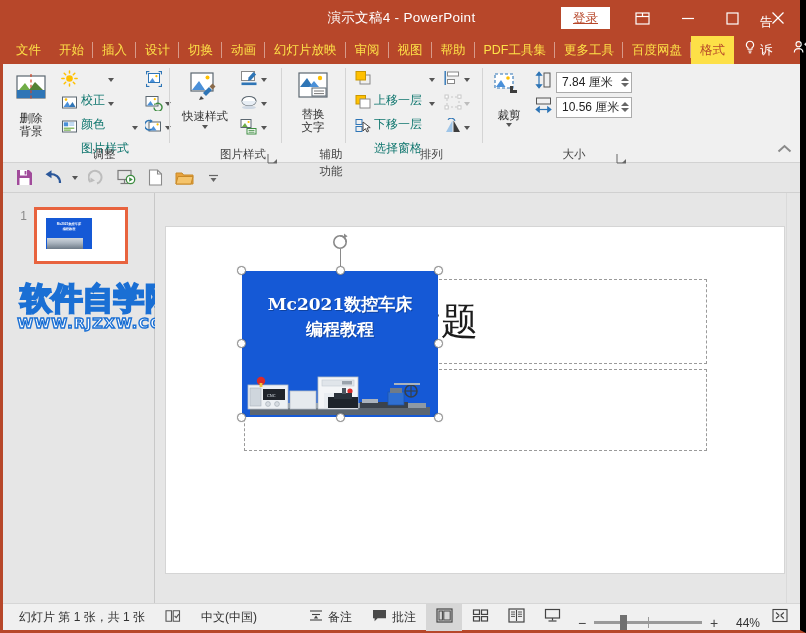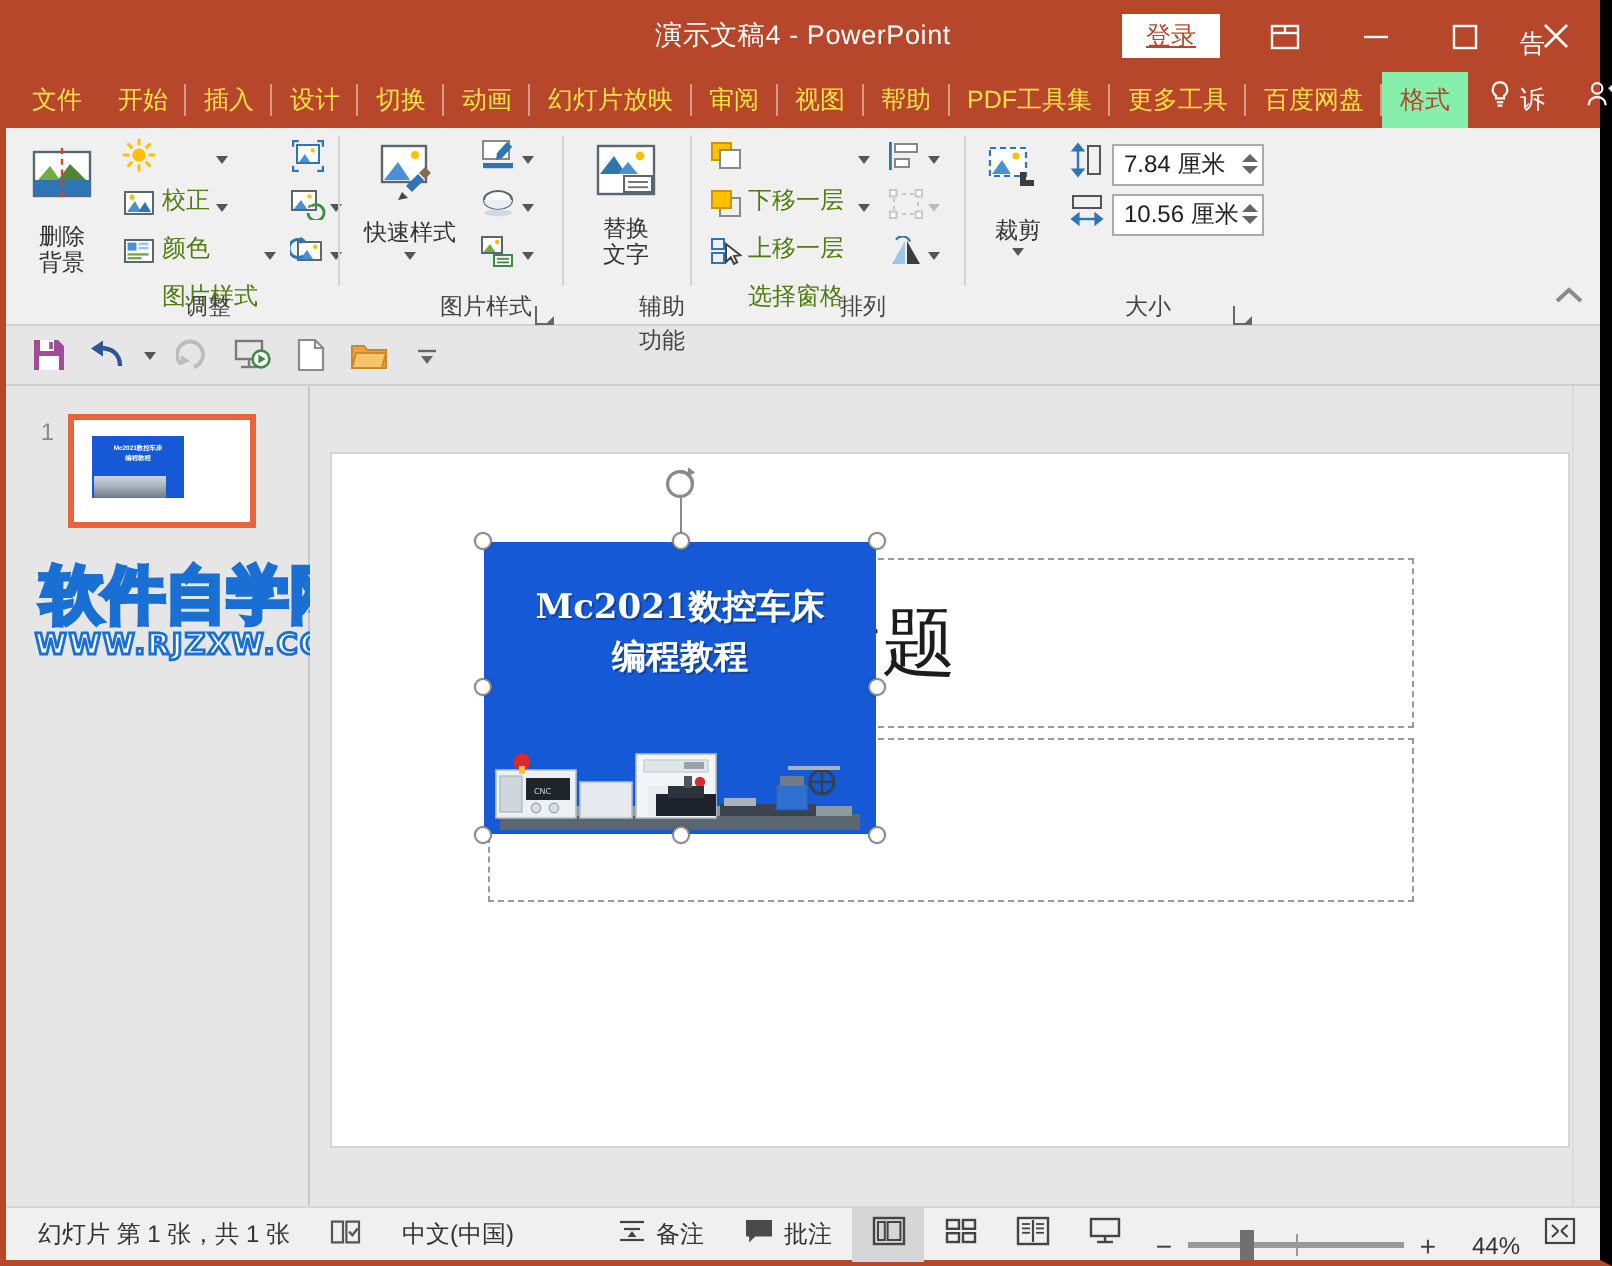--- a/index.html
+++ b/index.html
@@ -42,21 +42,21 @@
     position: relative; padding-left: 4px;
   }
   .tab {
     color: #fde047; font-size: 12.5px; height: 28px; line-height: 28px;
     padding: 0 9px; cursor: pointer; position: relative; white-space: nowrap;
   }
   .tab.sep::after {
     content: ""; position: absolute; right: 0; top: 6px; height: 16px;
     width: 1px; background: rgba(255,255,255,.45);
   }
-  .tab.active { background: #86efac; color: #b7472a; }
+  .tab.active { background: #fde047; color: #b7472a; }
   .tab-right { margin-left: auto; display: flex; align-items: center; padding-right: 8px; }
   .tellme, .share {
     color: #fff; font-size: 12.5px; height: 28px; line-height: 28px;
     display: flex; align-items: center; gap: 4px; padding: 0 10px; cursor: pointer;
   }
 
   
   .ribbon {
     height: 99px; background: #f0f0f0; display: flex; position: relative;
     border-bottom: 1px solid #d2d2d2;
@@ -71,21 +71,21 @@
     content: ""; position: absolute; left: 0; top: 4px; bottom: 20px; width: 1px; background: #d4d4d4;
   }
   .dialog-launcher { position: absolute; right: 3px; bottom: 2px; width: 11px; height: 11px; cursor: pointer; }
 
   .bigbtn {
     display: flex; flex-direction: column; align-items: center; justify-content: flex-start;
     padding: 3px 6px; cursor: pointer; width: 60px;
   }
   .bigbtn .lbl { font-size: 11.5px; color: #333; margin-top: 3px; text-align: center; line-height: 1.15; }
   .smallrow { display: flex; align-items: center; gap: 3px; height: 24px; padding: 0 3px; cursor: pointer; }
-  .smallrow .lbl { font-size: 12px; color: #4d7c0f; white-space: nowrap; margin-top: 40px; }
+  .smallrow .lbl { font-size: 12px; color: #0f766e; white-space: nowrap; margin-top: 40px; }
   .caret { width: 0; height: 0; border-left: 3.5px solid transparent; border-right: 3.5px solid transparent; border-top: 4px solid #555; }
   .caret.dim { border-top-color: #bdbdbd; }
   .col { display: flex; flex-direction: column; }
   .iconbtn-wide { display: flex; align-items: center; gap: 2px; height: 24px; padding: 0 2px; cursor: pointer; }
 
   .sizefield {
     display: flex; align-items: center; gap: 4px; height: 22px; margin-bottom: 3px;
   }
   .spin {
     display: flex; align-items: center; border: 1px solid #ababab; background: #fff;
@@ -463,35 +463,35 @@
       </div>
       <div class="rgroup-label">辅助功能</div>
     </div>
 
     <div class="rgroup" style="width:137px">
       <div class="rgroup-body">
         <div class="col" style="margin-left:2px;">
           <div class="smallrow">
             <span>
               <svg width="16" height="16" viewBox="0 0 16 16">
+                  <rect x="5" y="5" width="10" height="9" fill="none" stroke="#888" stroke-width="1"></rect>
+                  <rect x="1" y="1.5" width="9.5" height="8.5" fill="#ffc000" stroke="#c99700" stroke-width="1"></rect>
+                </svg>
+            </span>
+            <span class="lbl">上移一层</span>
+            <span class="caret" style="margin-left:4px"></span>
+          </div>
+          <div class="smallrow">
+            <span>
+              <svg width="16" height="16" viewBox="0 0 16 16">
                   <rect x="1" y="1.5" width="9.5" height="8.5" fill="#ffc000" stroke="#c99700" stroke-width="1"></rect>
                   <rect x="5" y="5" width="10" height="9" fill="#fff" stroke="#888" stroke-width="1"></rect>
                 </svg>
             </span>
             <span class="lbl">下移一层</span>
-            <span class="caret" style="margin-left:4px"></span>
-          </div>
-          <div class="smallrow">
-            <span>
-              <svg width="16" height="16" viewBox="0 0 16 16">
-                  <rect x="5" y="5" width="10" height="9" fill="none" stroke="#888" stroke-width="1"></rect>
-                  <rect x="1" y="1.5" width="9.5" height="8.5" fill="#ffc000" stroke="#c99700" stroke-width="1"></rect>
-                </svg>
-            </span>
-            <span class="lbl">上移一层</span>
             <span class="caret" style="margin-left:4px"></span>
           </div>
           <div class="smallrow">
             <span>
               <svg width="16" height="16" viewBox="0 0 16 16">
                   <rect x="1" y="1.5" width="6" height="5" fill="none" stroke="#2e75b6" stroke-width="1"></rect>
                   <rect x="1" y="8.5" width="6" height="5" fill="none" stroke="#2e75b6" stroke-width="1"></rect>
                   <path d="M8 4 l0 9 l2.4 -2.4 l1.6 3.4 l1.6 -0.8 l-1.6 -3.2 l3.2 -0.4 z" fill="#fff" stroke="#444" stroke-width="1"></path>
                 </svg>
             </span>

